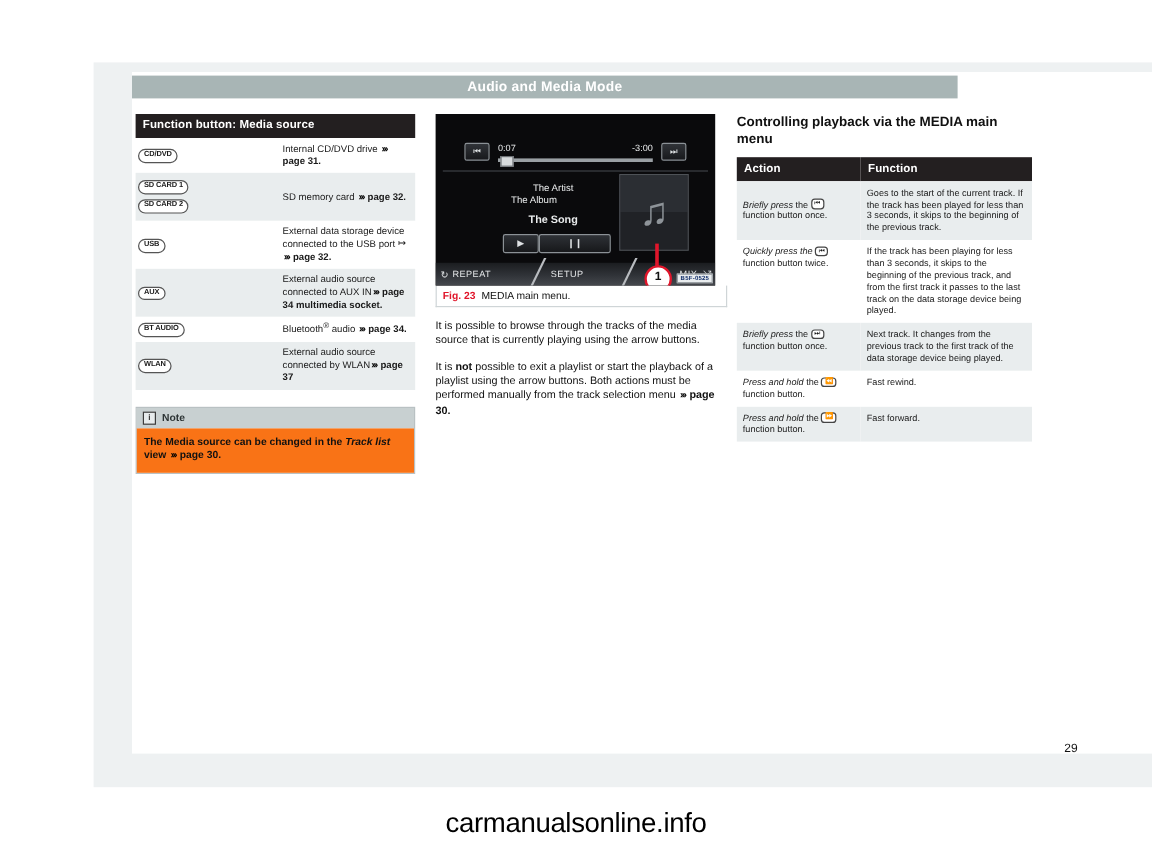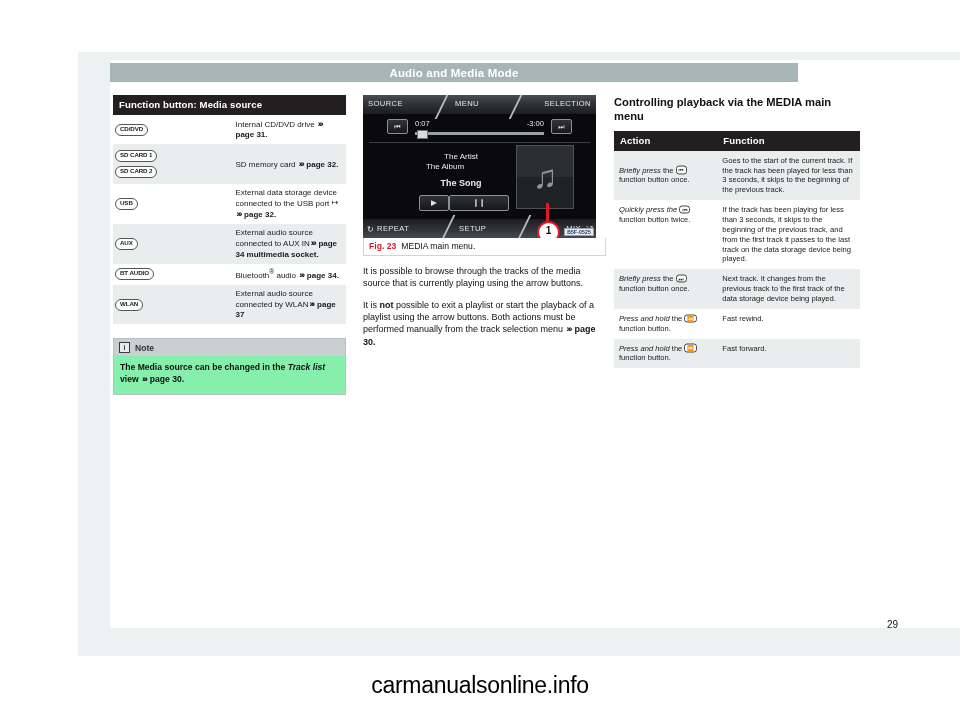--- a/index.html
+++ b/index.html
@@ -150,21 +150,21 @@
     text-align: center;
     font-weight: bold;
     background: #e7ebec;
   }
   #note-head .lbl {
     font-size: 8.6px;
     font-weight: bold;
     color: #2c3334;
   }
   #note-body {
-    background: #86efac;
+    background: #f97316;
     padding: 6px 6px 9px 6px;
     font-size: 8.6px;
     line-height: 1.33;
     font-weight: bold;
     color: #111;
   }
 
   
   .sec-head {
     font-size: 11.2px;
@@ -471,27 +471,20 @@
     </div>
 
   </div>
 
   <div class="col" id="col-2">
 
 
     <div id="figure-wrap">
       <div id="mmi">
 
-        <div id="mmi-top">
-          <span class="tab t-source">SOURCE</span>
-          <span class="sep-diag" style="left:78px;"></span>
-          <span class="tab t-menu">MENU</span>
-          <span class="sep-diag" style="left:152px;"></span>
-          <span class="tab t-sel">SELECTION</span>
-        </div>
 
         <div id="time-row">
           <div class="skip-btn" id="skip-prev">⏮</div>
           <span class="t-elapsed">0:07</span>
           <span class="t-remain">-3:00</span>
           <div class="skip-btn" id="skip-next">⏭</div>
           <div id="progress">
             <div class="knob"></div>
           </div>
         </div>

